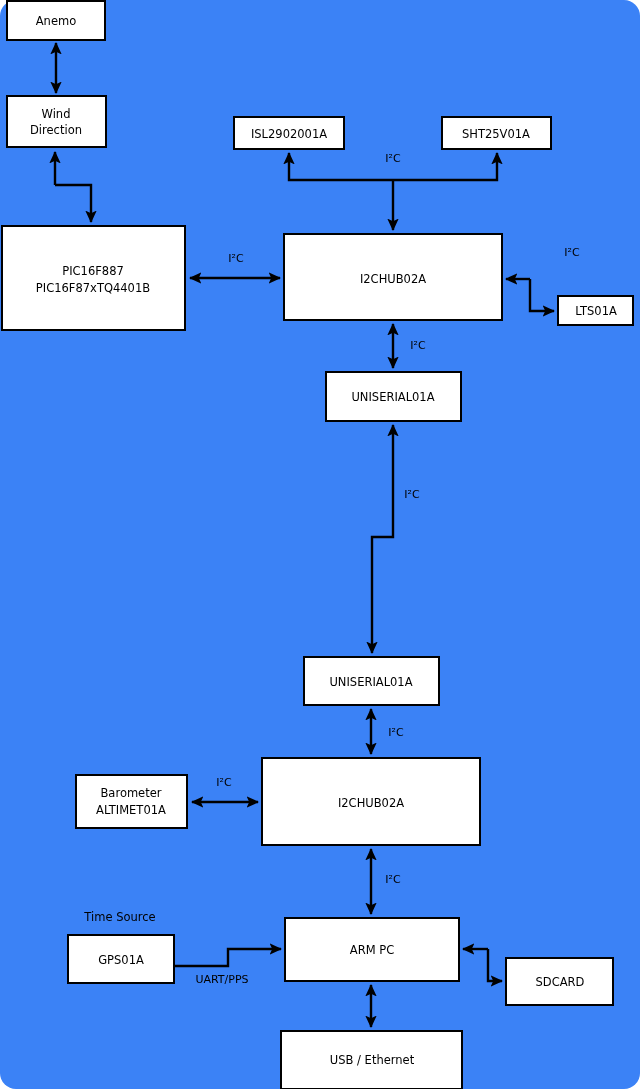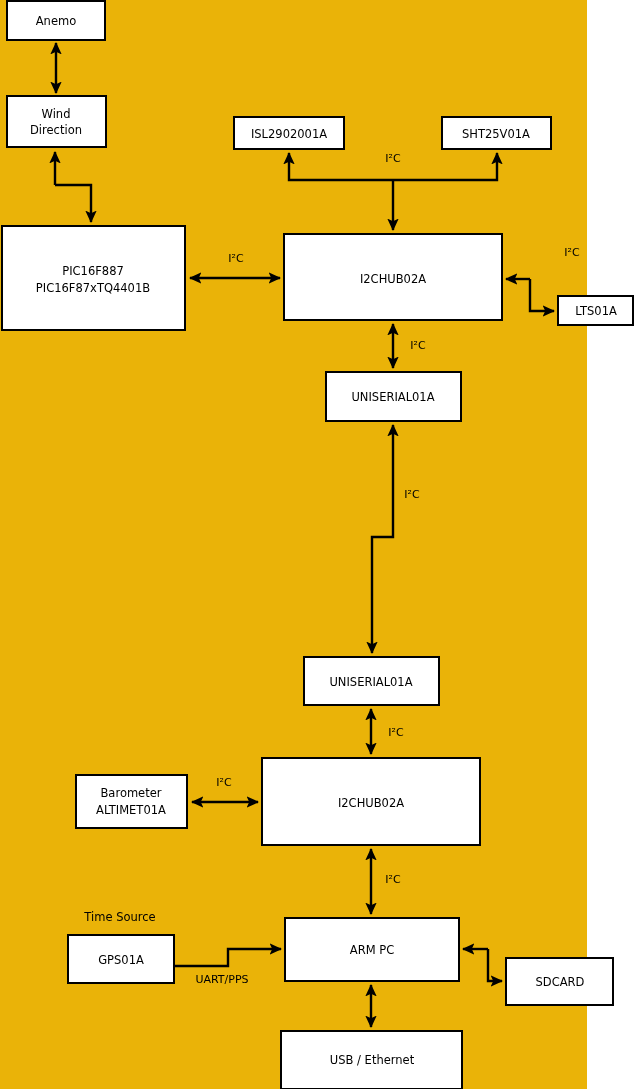--- a/index.html
+++ b/index.html
@@ -2,24 +2,25 @@
 <html><head>
 <meta charset="utf-8">
 <style>
   html, body {
     margin: 0;
     padding: 0;
     background: #ffffff;
   }
   #diagram-root {
     position: relative;
-    width: 587px;
+    width: 640px;
     height: 1089px;
-    background: #eab308;
-    font-family: "DejaVu Sans", sans-serif;
+    background: #3b82f6;
+    font-family: "DejaVu Sans", sans-serif;
+    border-radius: 16px;
   }
   svg#diagram-svg {
     position: absolute;
     left: 0;
     top: 0;
     width: 640px;
     height: 1089px;
     display: block;
   }
   .node-rect {

